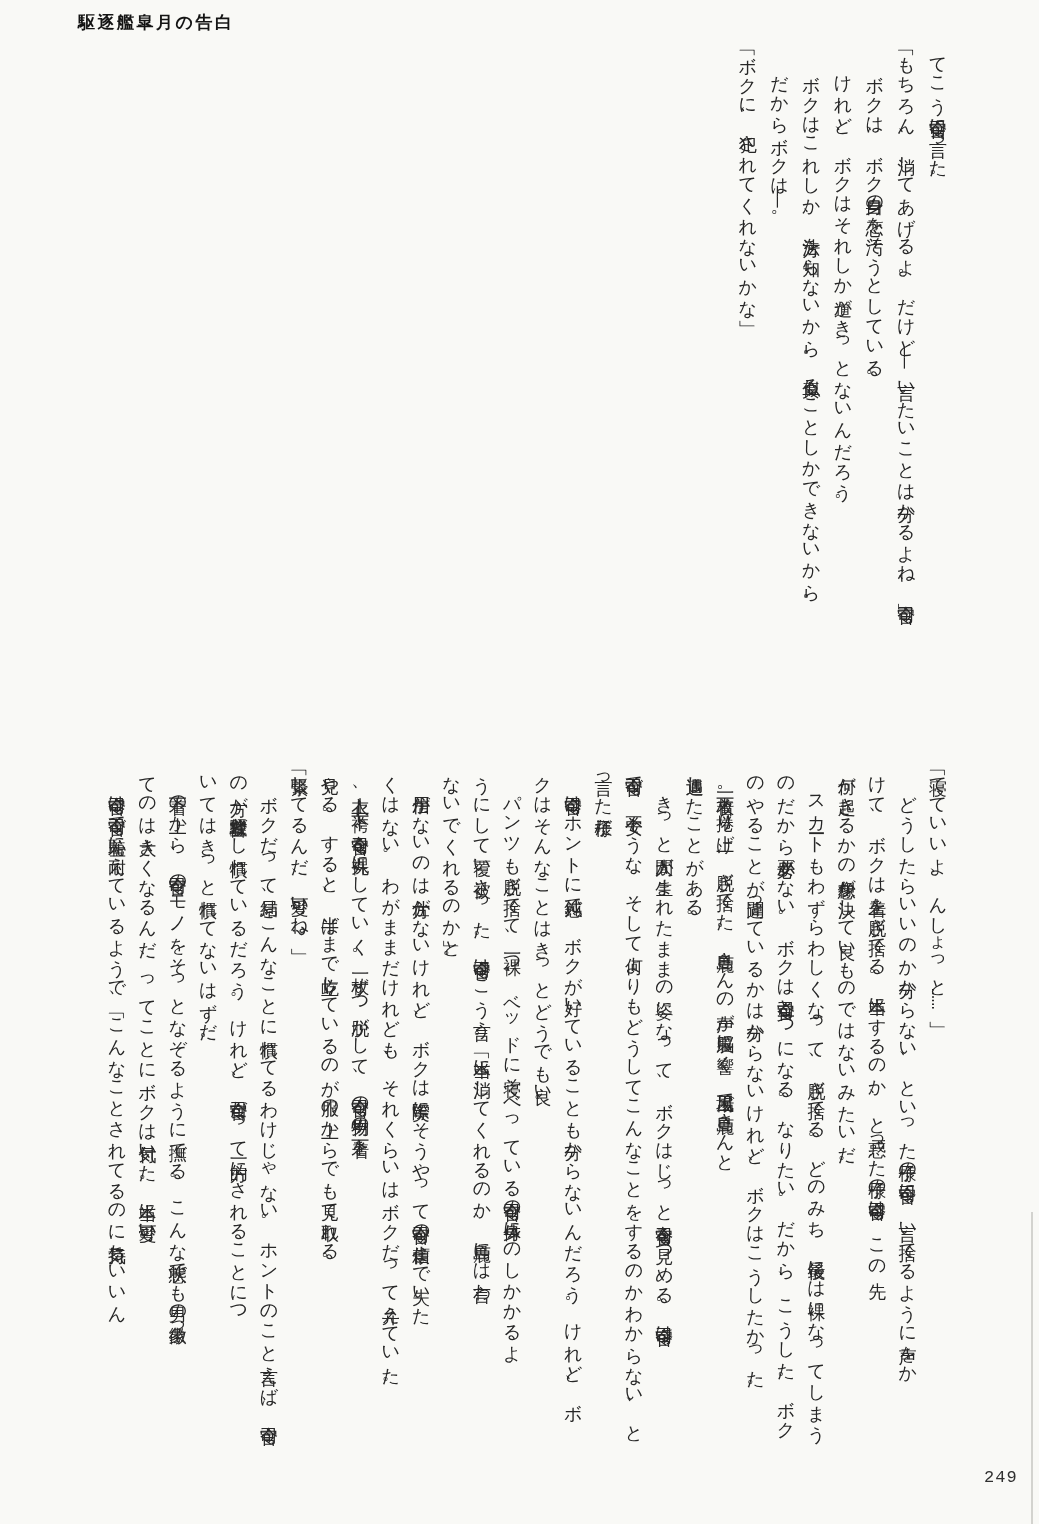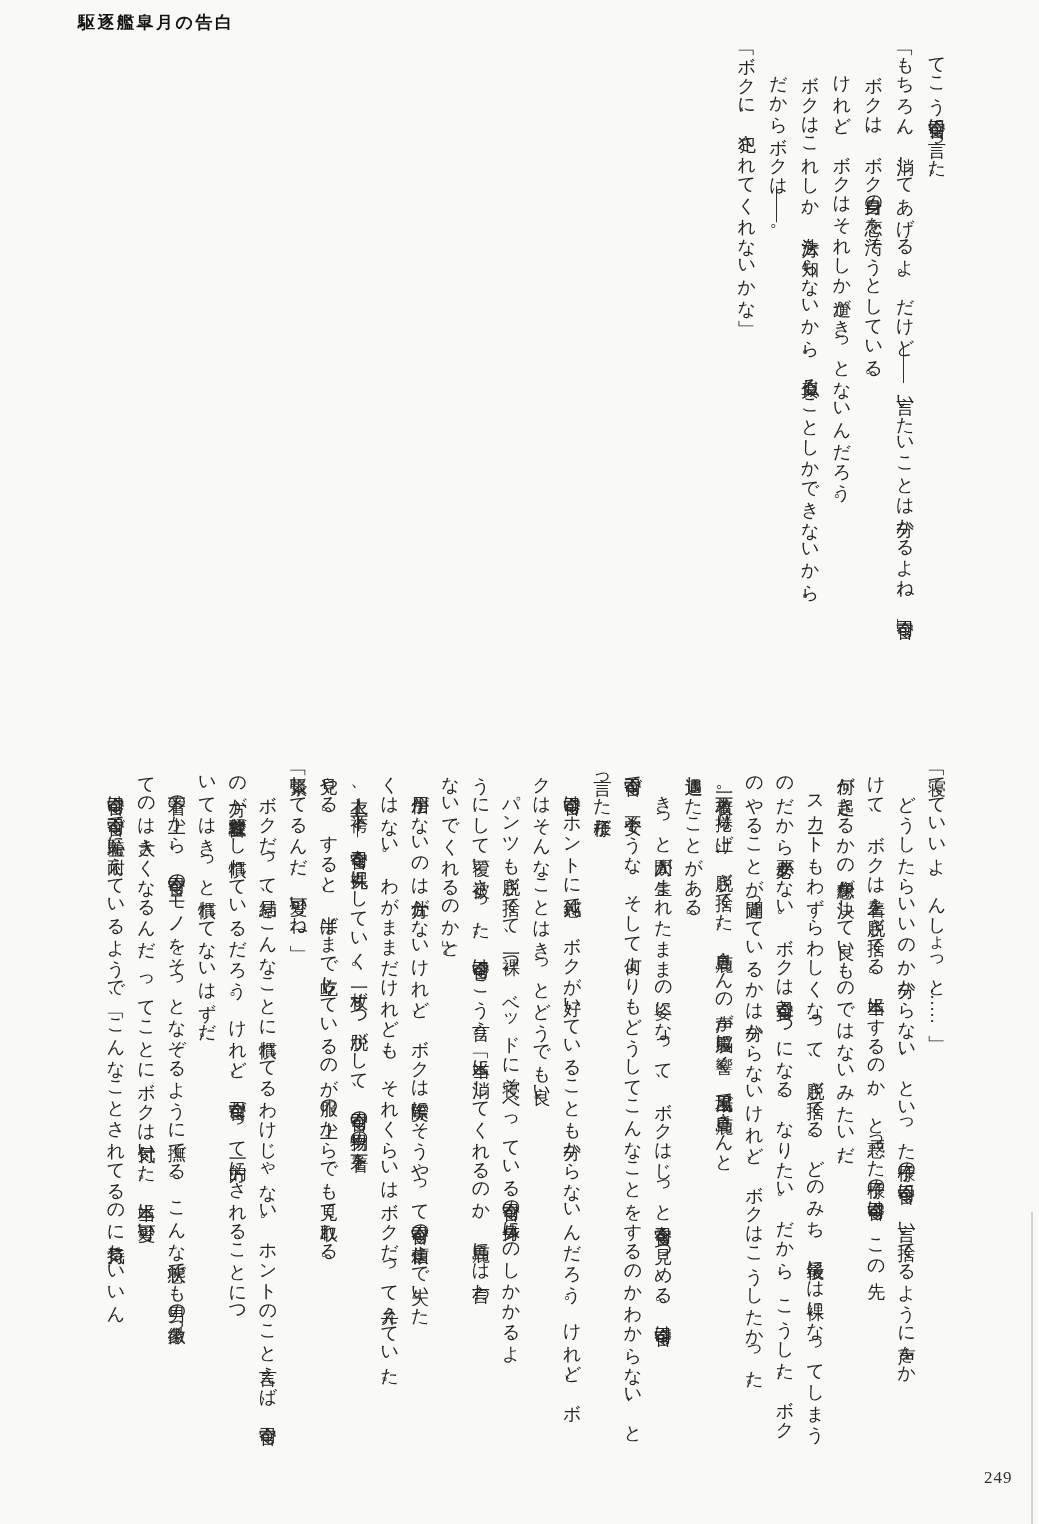--- a/index.html
+++ b/index.html
@@ -6,21 +6,21 @@
     margin: 0;
     padding: 0;
     background: #e8e8e6;
   }
   .page {
     position: relative;
     width: 1039px;
     height: 1524px;
     background: #f9f9f6;
     overflow: hidden;
-    font-family: Liberation Serif, serif;
+    font-family: Liberation Mono, monospace;
   }
   .running-header {
     position: absolute;
     left: 78px;
     top: 11px;
     font-size: 17px;
     font-weight: 700;
     letter-spacing: 2.5px;
     color: #141414;
     white-space: nowrap;

